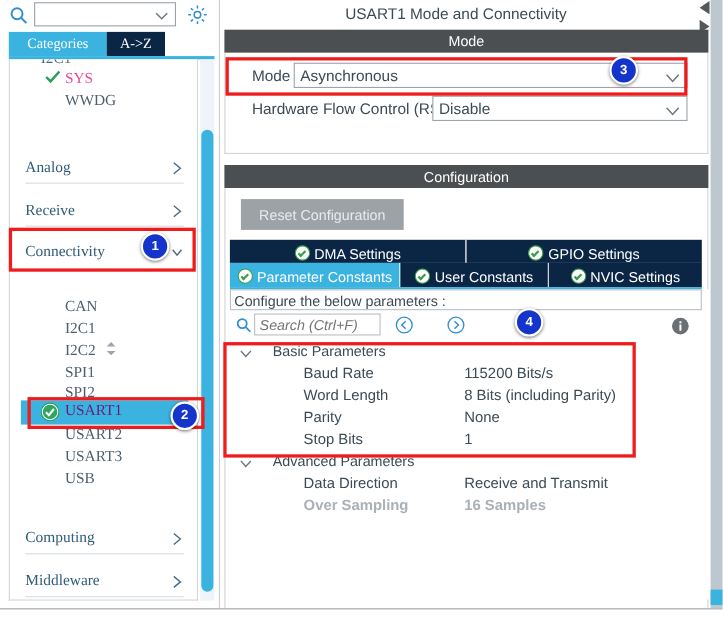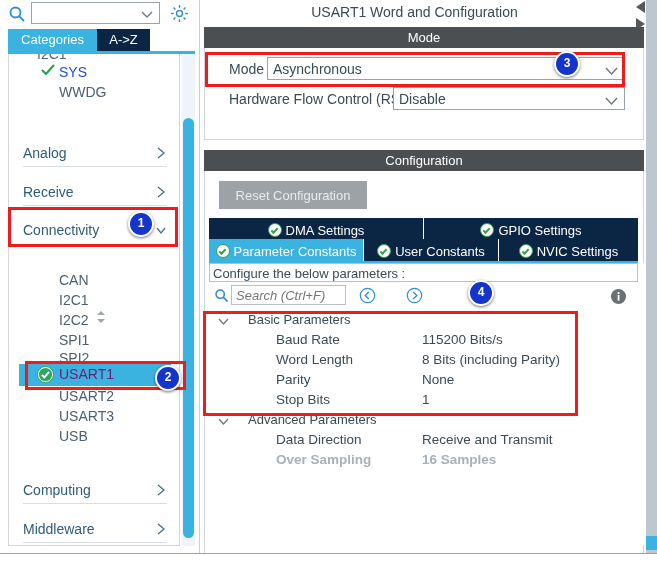--- a/index.html
+++ b/index.html
@@ -9,20 +9,21 @@
     font-family:"Liberation Sans", sans-serif;
     font-size:13px;
     color:#3b4a54;
     overflow:hidden;
     position:relative;
   }
   
   #left-panel{
     position:absolute;left:0;top:0;width:196px;height:404px;
     background:#ffffff;
+    font-family:Liberation Serif, serif;
   }
   #search-row{
     position:absolute;left:0;top:0;width:196px;height:30px;
   }
   .mag-icon{
     position:absolute;left:8px;top:5px;width:18px;height:18px;
   }
   #search-combo{
     position:absolute;left:31px;top:2px;width:129px;height:22px;
     border:1px solid #9aa3ab;background:#fff;box-sizing:border-box;
@@ -241,21 +242,21 @@
     <div class="clip-top">
       <span>I2C1</span>
     </div>
 
     <div class="leaf" style="top:10px;">
       <span style="position:absolute;left:22px;top:-1px;">
         <svg width="14" height="14" viewBox="0 0 14 14">
             <polyline points="1,7 5,11 13,2" fill="none" stroke="#2b9e5a" stroke-width="2.2"></polyline>
           </svg>
       </span>
-      <span class="lname" style="color:#1d4ed8;">SYS</span>
+      <span class="lname" style="color:#ec4899;">SYS</span>
     </div>
     <div class="leaf" style="top:30px;">
       <span class="lname">WWDG</span>
     </div>
 
     <div class="grp-item" style="top:87px;">
       <span class="gname">Analog</span>
       <span class="chev">
         <svg width="12" height="14" viewBox="0 0 12 14">
             <polyline points="3,2 9,7 3,12" fill="none" stroke="#4a6d86" stroke-width="1.3"></polyline>
@@ -349,21 +350,21 @@
   </div>
 
   <div id="side-scroll-track"></div>
   <div id="side-scroll-thumb"></div>
 </div>
 <div id="left-divider"></div>
 <div id="left-divider-line"></div>
 
 <div id="right-panel">
 
-  <div id="rp-title">USART1 Word and Configuration</div>
+  <div id="rp-title">USART1 Mode and Connectivity</div>
 
   <div id="scroll-arrows">
     <span class="sc-arrow" style="top:0px;">
       <svg width="14" height="16" viewBox="0 0 14 16">
           <polygon points="12,1 3,7 12,13" fill="#55595c"></polygon>
         </svg>
     </span>
     <span class="sc-arrow" style="top:17px;">
       <svg width="14" height="16" viewBox="0 0 14 16">
           <polygon points="3,1 12,7 3,13" fill="#55595c"></polygon>

